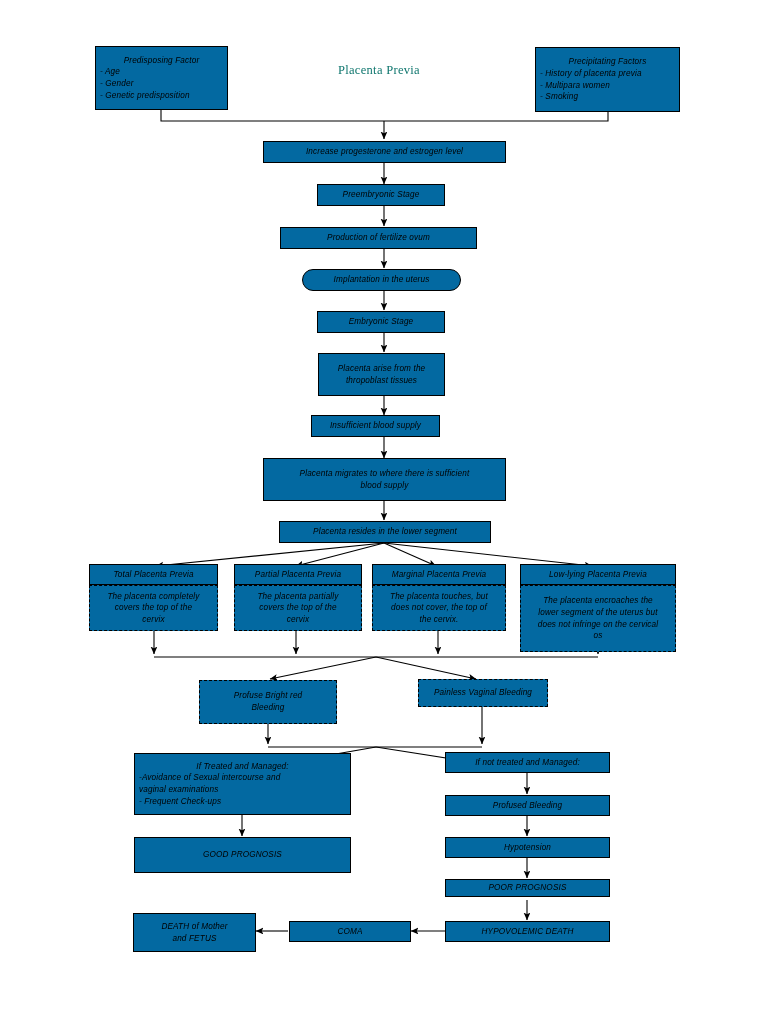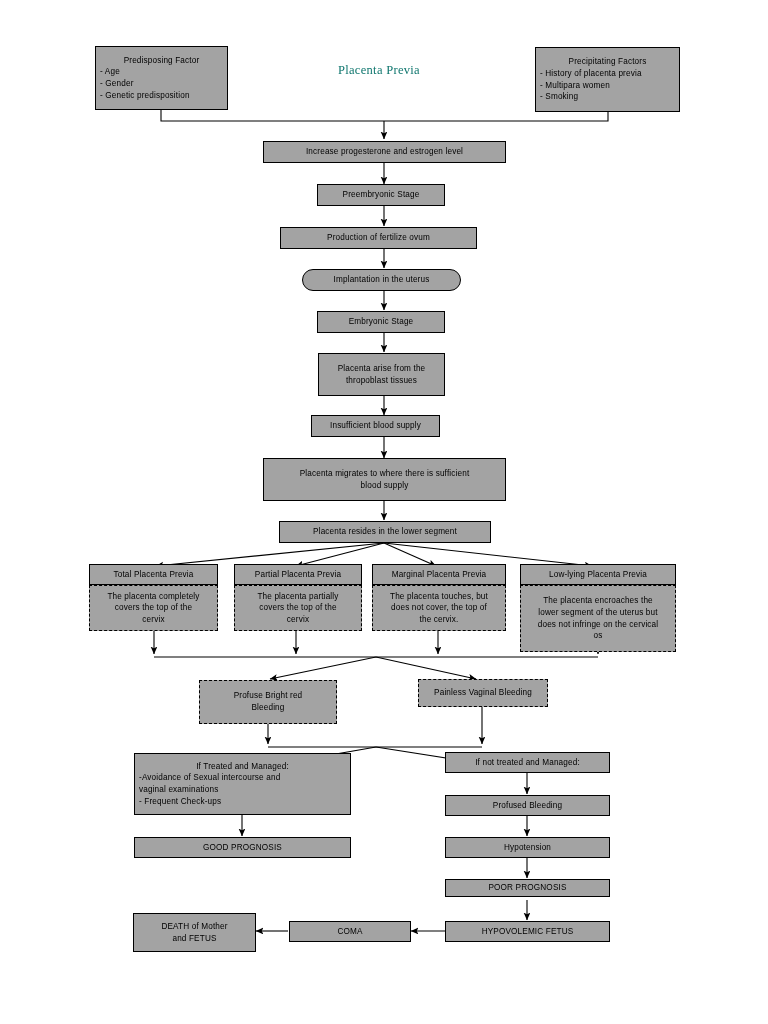--- a/index.html
+++ b/index.html
@@ -11,30 +11,31 @@
     position:relative;
     width:768px;
     height:1024px;
     background:#ffffff;
     overflow:hidden;
   }
   .node{
     position:absolute;
     box-sizing:border-box;
     border:1px solid #000000;
-    background:#a3a3a3;
+    background:#0369a1;
     display:flex;
     align-items:center;
     justify-content:center;
     text-align:center;
     font-size:8.2px;
     line-height:1.42;
     letter-spacing:0.15px;
     padding:8px 4px;
     z-index:3;
+    font-style:italic;
   }
   .node.left{
     text-align:left;
     justify-content:flex-start;
   }
   .node.dashed{
     border:1px dashed #000000;
     border-width:1.4px;
   }
   .node .lines{width:100%;}
@@ -237,42 +238,42 @@
 
   <div class="node left" style="left:134px;top:753px;width:217px;height:62px;">
     <div class="lines">
       <span class="ln center">If Treated and Managed:</span>
       <span class="ln leftal">-Avoidance of Sexual intercourse and</span>
       <span class="ln leftal">vaginal examinations</span>
       <span class="ln leftal">- Frequent Check-ups</span>
     </div>
   </div>
 
-  <div class="node" style="left:134px;top:837px;width:217px;height:21px;">
+  <div class="node" style="left:134px;top:837px;width:217px;height:36px;">
     <span class="ln">GOOD PROGNOSIS</span>
   </div>
 
   <div class="node" style="left:445px;top:752px;width:165px;height:21px;">
     <span class="ln">If not treated and Managed:</span>
   </div>
 
   <div class="node" style="left:445px;top:795px;width:165px;height:21px;">
     <span class="ln">Profused Bleeding</span>
   </div>
 
   <div class="node" style="left:445px;top:837px;width:165px;height:21px;">
     <span class="ln">Hypotension</span>
   </div>
 
   <div class="node" style="left:445px;top:879px;width:165px;height:17px;">
     <span class="ln">POOR PROGNOSIS</span>
   </div>
 
   <div class="node" style="left:445px;top:921px;width:165px;height:21px;">
-    <span class="ln">HYPOVOLEMIC FETUS</span>
+    <span class="ln">HYPOVOLEMIC DEATH</span>
   </div>
 
   <div class="node" style="left:289px;top:921px;width:122px;height:21px;">
     <span class="ln">COMA</span>
   </div>
 
   <div class="node" style="left:133px;top:913px;width:123px;height:39px;">
     <div class="lines">
       <span class="ln">DEATH of Mother</span>
       <span class="ln">and FETUS</span>

